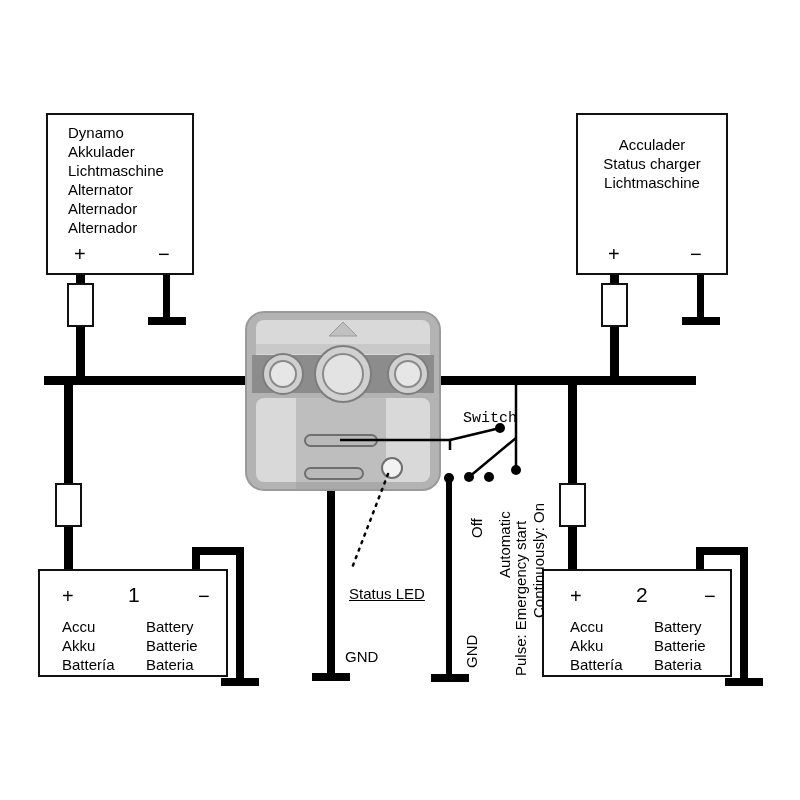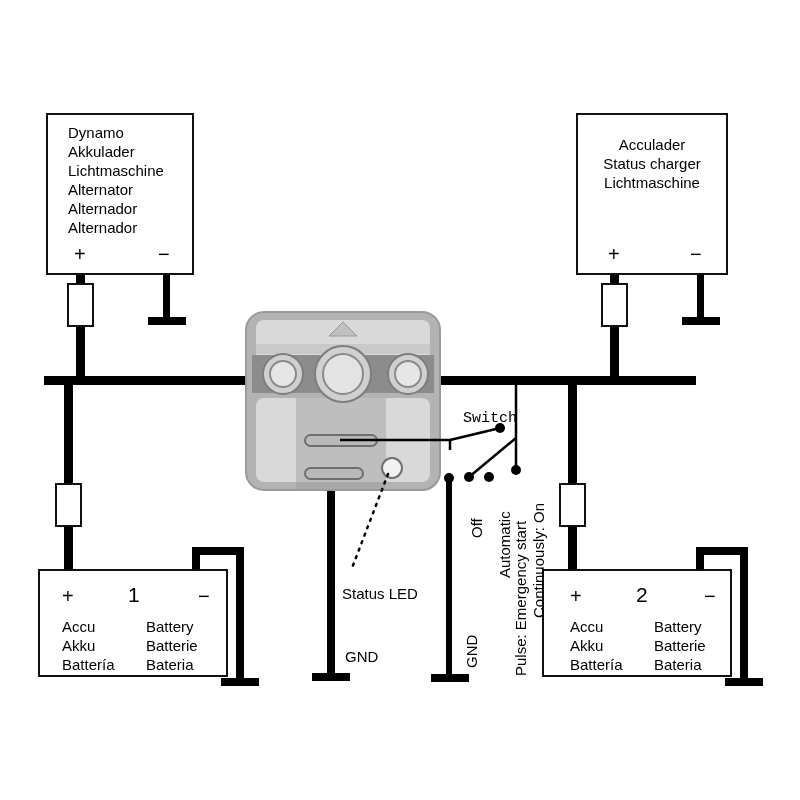--- a/index.html
+++ b/index.html
@@ -167,21 +167,21 @@
       <div>Battería</div>
     </div>
     <div class="lbl" style="left:110px;top:46px;line-height:19px;">
       <div>Battery</div>
       <div>Batterie</div>
       <div>Bateria</div>
     </div>
   </div>
 
   <div class="lbl" style="left:463px;top:410px;font-family:Liberation Mono, monospace;">Switch</div>
-  <div class="lbl" style="left:342px;top:585px;">Status LED</div>
+  <div class="lbl" style="left:349px;top:585px;text-decoration:underline;">Status LED</div>
   <div class="lbl" style="left:345px;top:648px;">GND</div>
 
   <div class="lbl rot90" style="left:463px;top:668px;">GND</div>
   <div class="lbl rot90" style="left:468px;top:538px;">Off</div>
   <div class="lbl rot90" style="left:496px;top:578px;">Automatic</div>
   <div class="lbl rot90" style="left:512px;top:676px;">Pulse: Emergency start</div>
   <div class="lbl rot90" style="left:530px;top:618px;">Continuously: On</div>
 
 </div>
 

